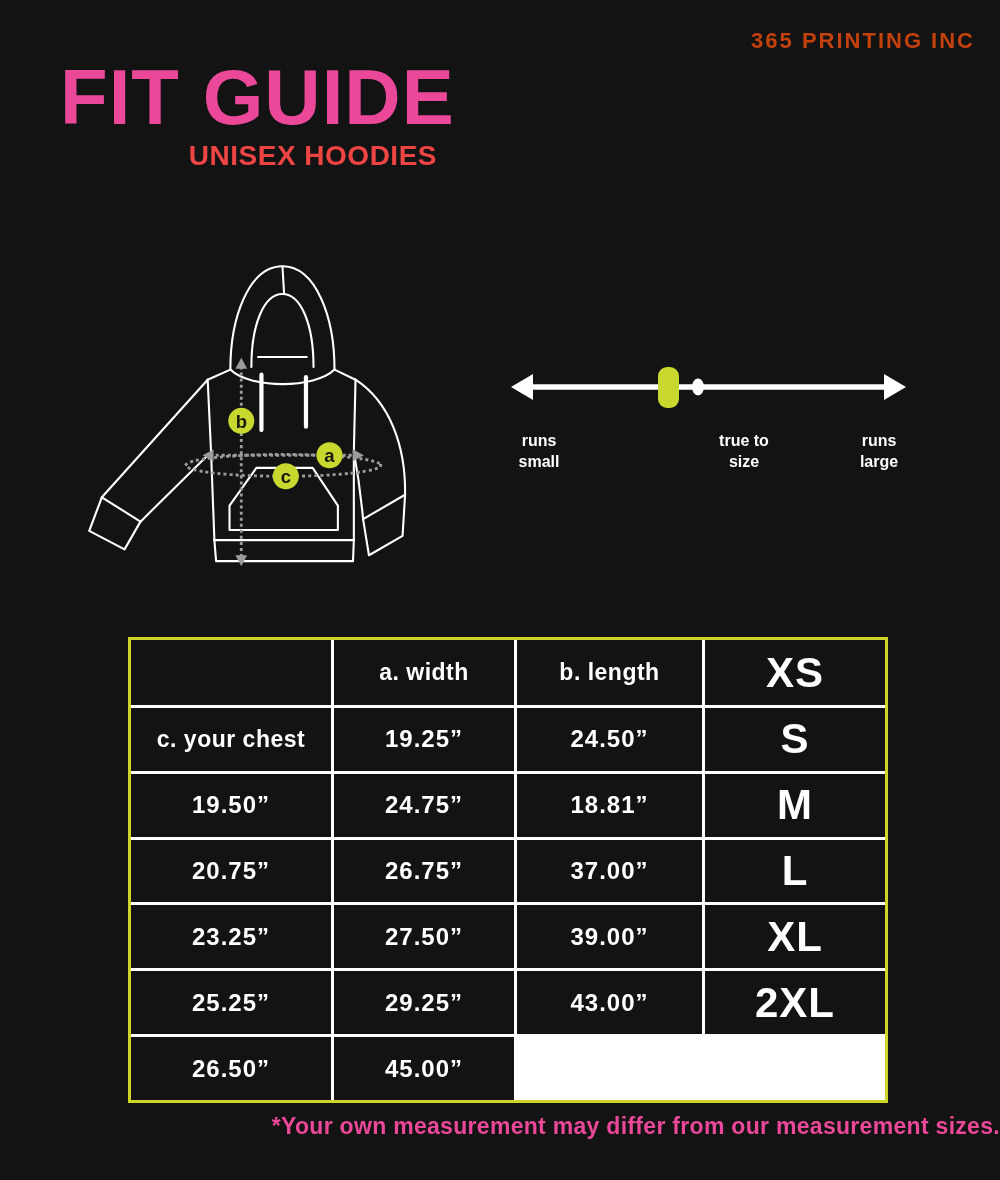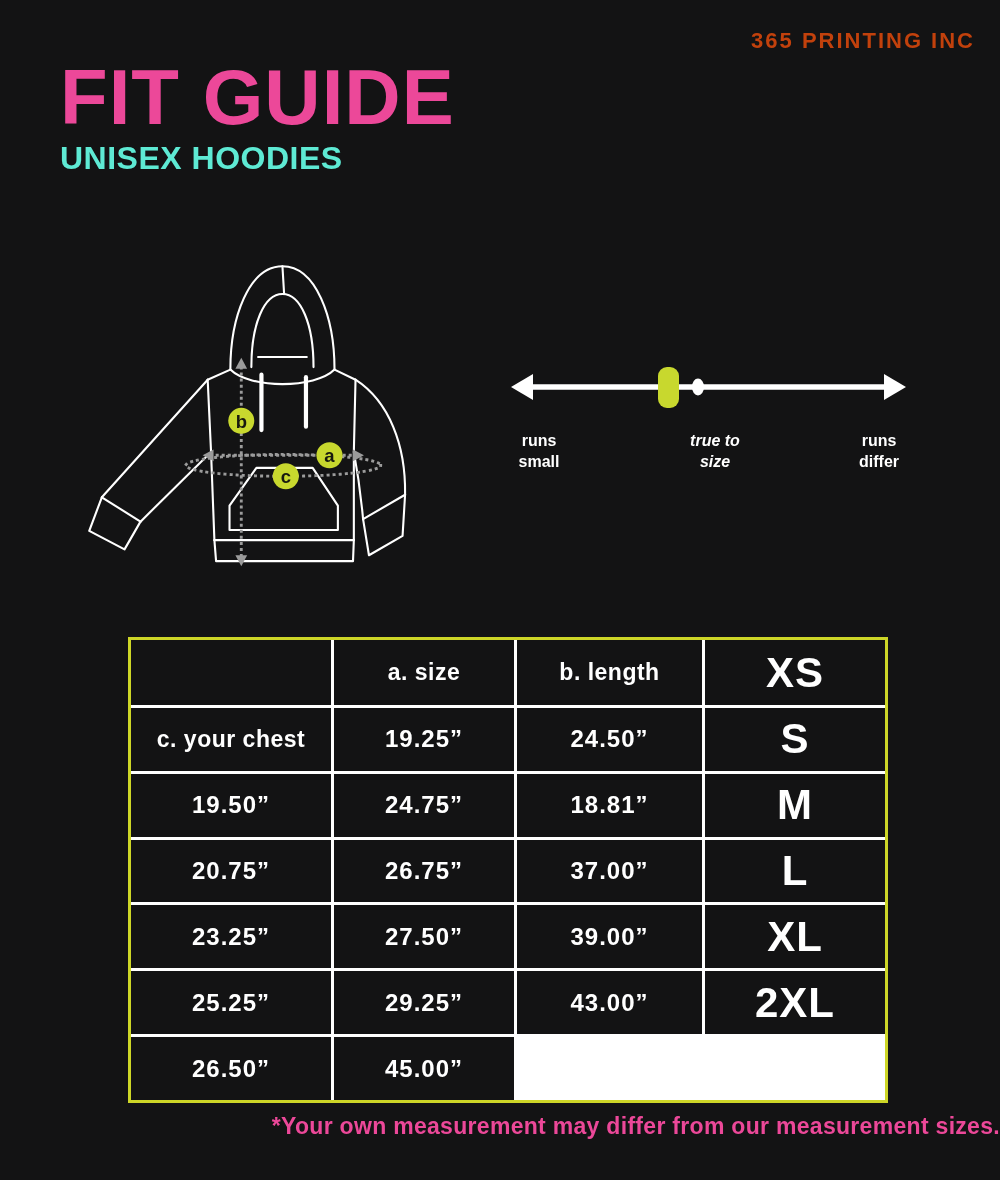--- a/index.html
+++ b/index.html
@@ -12,31 +12,31 @@
   .brand{
     position:absolute;top:28px;right:25px;
     font-size:22px;font-weight:bold;letter-spacing:2px;color:#c2410c;
   }
   .title{
     position:absolute;left:60px;top:58px;
     font-size:78px;font-weight:bold;letter-spacing:1px;line-height:1;
     color:#ec4899;
   }
   .subtitle{
-    position:absolute;left:60px;top:140px;width:377px;
-    font-size:32px;font-weight:bold;letter-spacing:0.5px;color:#5eead4;
+    position:absolute;left:60px;top:140px;width:377px;text-align:right;
+    font-size:28px;font-weight:bold;letter-spacing:0.5px;color:#ef4444;
   }
   .hoodie-svg{position:absolute;left:80px;top:210px;}
   .scale-svg{position:absolute;left:500px;top:350px;}
   .scale-label{
     position:absolute;top:430px;width:110px;text-align:center;
     font-size:16px;font-weight:bold;line-height:21px;color:#ffffff;
   }
   .scale-label.l1{left:484px;}
-  .scale-label.l2{left:660px;font-style:italic;}
+  .scale-label.l2{left:689px;}
   .scale-label.l3{left:824px;}
   .size-table{
     position:absolute;left:128px;top:637px;width:760px;height:466px;
     box-sizing:border-box;border:3px solid #cdd627;background:#ffffff;
     display:grid;grid-template-columns:200px 180px 185px 1fr;
     grid-template-rows:65px repeat(6,1fr);gap:3px;
   }
   .cell{
     background:#131314;display:flex;align-items:center;justify-content:center;
     overflow:hidden;
@@ -133,26 +133,26 @@
   <div class="scale-label l1">
     <div>runs</div>
     <div>small</div>
   </div>
   <div class="scale-label l2">
     <div>true to</div>
     <div>size</div>
   </div>
   <div class="scale-label l3">
     <div>runs</div>
-    <div>differ</div>
+    <div>large</div>
   </div>
 
   <div class="size-table">
     <div class="cell th"></div>
-    <div class="cell th">a. size</div>
+    <div class="cell th">a. width</div>
     <div class="cell th">b. length</div>
     <div class="cell size-lbl">XS</div>
 
     <div class="cell th">c. your chest</div>
     <div class="cell val">19.25”</div>
     <div class="cell val">24.50”</div>
 
     <div class="cell size-lbl">S</div>
     <div class="cell val">19.50”</div>
     <div class="cell val">24.75”</div>

